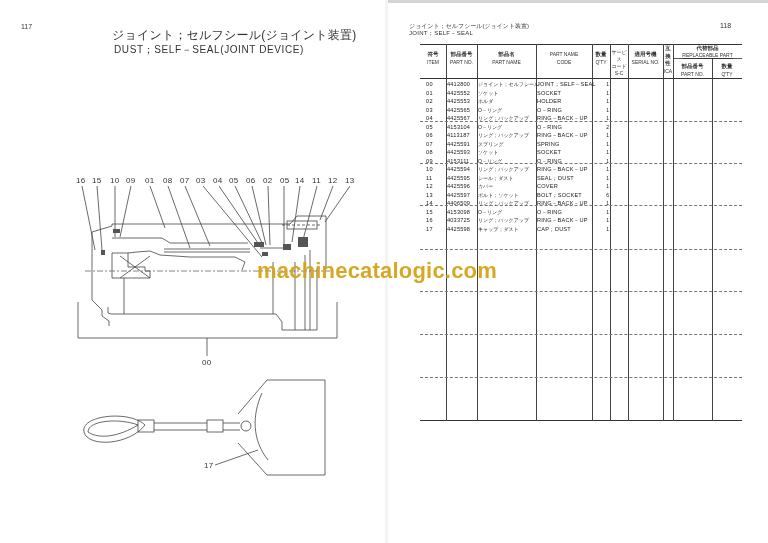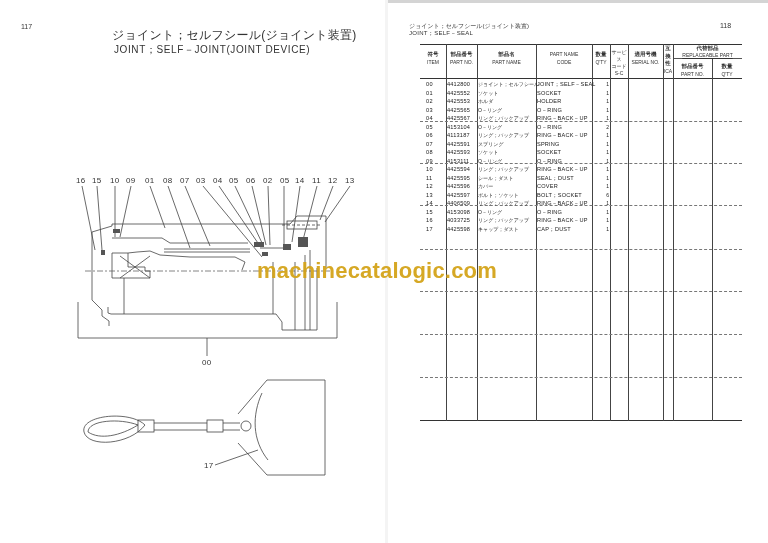--- a/index.html
+++ b/index.html
@@ -44,21 +44,21 @@
   .c-qty { left: 174px; width: 15px; text-align: right; font-size: 5px; }
 
   .watermark { position: absolute; left: 257px; top: 258px; font-size: 22px; font-weight: bold; color: #d4a41a; white-space: nowrap; letter-spacing: 0.2px; opacity: 0.95; }
 </style>
 </head>
 <body>
 
 <div class="page page-left">
   <div class="page-num-left">117</div>
   <div class="title-jp">ジョイント；セルフシール(ジョイント装置)</div>
-  <div class="title-en">JOINT；SELF－JOINT(JOINT  DEVICE)</div>
+  <div class="title-en">DUST；SELF－SEAL(JOINT  DEVICE)</div>
 
   <div class="diagram">
     <svg width="386" height="543" viewBox="0 0 386 543">
       <g stroke="#444" stroke-width="0.8" fill="none">
 
         <line x1="82" y1="186" x2="95" y2="250"></line>
         <line x1="97" y1="186" x2="102" y2="250"></line>
         <line x1="115" y1="186" x2="115" y2="237"></line>
         <line x1="131" y1="186" x2="120" y2="237"></line>
         <line x1="150" y1="186" x2="165" y2="228"></line>

